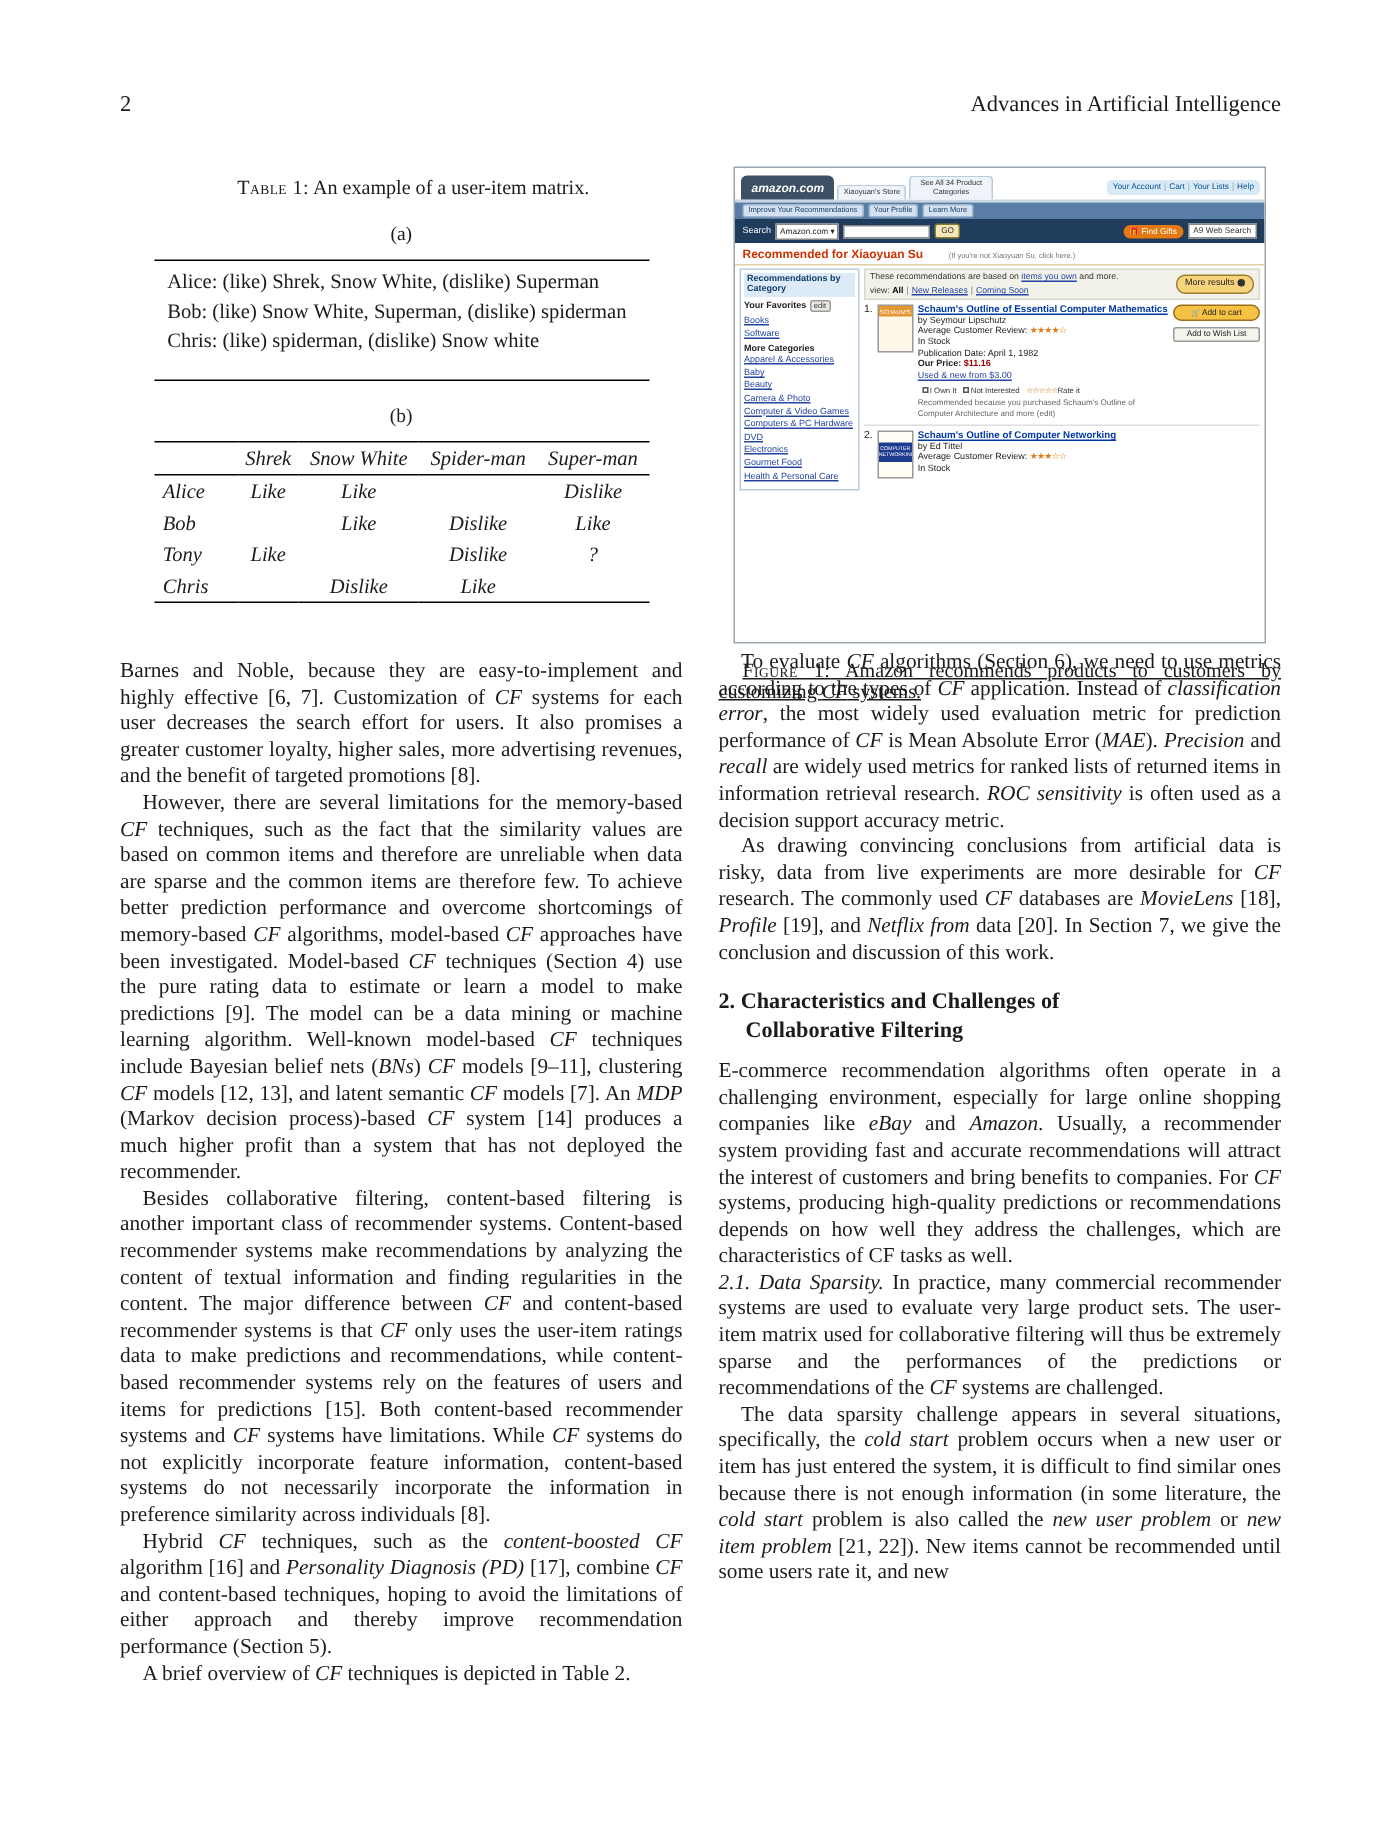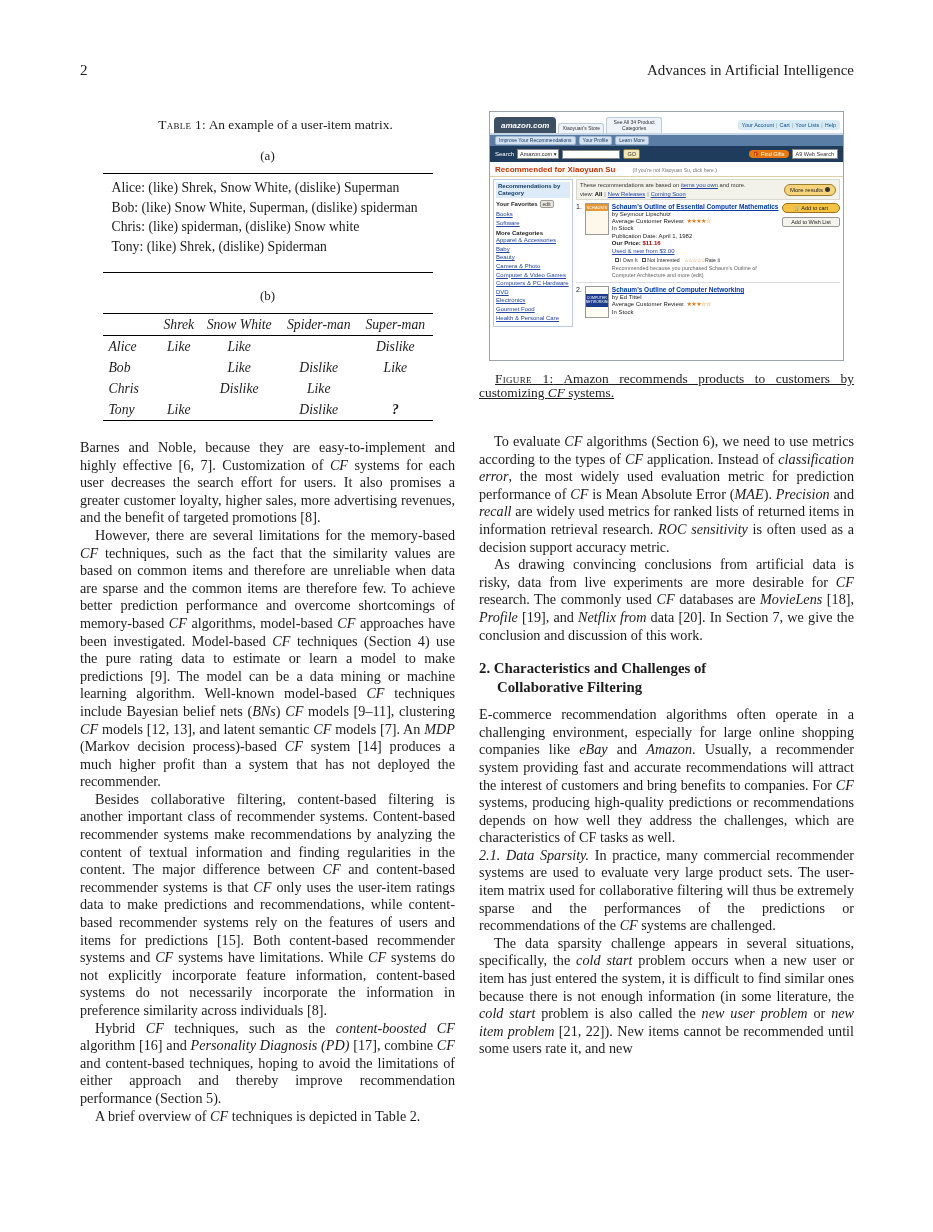--- a/index.html
+++ b/index.html
@@ -42,21 +42,21 @@
     font-size:14.8px; font-weight:bold; line-height:18.5px;
     margin:15px 0 10px; padding-left:18px; text-indent:-18px; max-width:305px;
     text-align:left;
   }
 
   
   .fig-caption { font-size:13.4px; line-height:14px; text-align:justify; margin-top:11px;text-decoration:underline; }
 
   
   .amazon {
-    width:355px; height:250px; margin:0 auto; border:1px solid #9aa4ad; background:#fff;
+    width:355px; height:318px; margin:0 auto; border:1px solid #9aa4ad; background:#fff;
     font-family:"Liberation Sans", sans-serif; overflow:hidden; color:#222;
   }
   .az-top { display:flex; align-items:flex-end; height:23px; background:#fff; border-bottom:2px solid #c6d6e4; }
   .az-logo {
     background:#3d4f63; color:#fff; font-size:8px; font-weight:bold; font-style:italic;
     padding:4px 7px 3px; border-radius:4px 4px 0 0; margin:0 0 0 4px;
   }
   .az-tab {
     background:#eef4fa; border:1px solid #b9cbdc; border-bottom:none; border-radius:3px 3px 0 0;
     font-size:5px; color:#333; padding:2px 3px; margin-left:2px; max-width:56px; line-height:5.5px; text-align:center;
@@ -143,21 +143,20 @@
       <div class="col-top">
         <div class="tbl-caption">
           <span class="smallcaps">Table 1:</span>
           <span>An example of a user-item matrix.</span>
         </div>
         <div class="part-label">(a)</div>
         <div class="tableA">
             <div class="ta-row">Alice: (like) Shrek, Snow White, (dislike) Superman</div>
             <div class="ta-row">Bob: (like) Snow White, Superman, (dislike) spiderman</div>
             <div class="ta-row">Chris: (like) spiderman, (dislike) Snow white</div>
-            <div class="ta-row">Tony: (like) Shrek, (dislike) Spiderman</div>
           </div>
         <div class="part-label">(b)</div>
         <table class="tableB">
           <thead>
             <tr>
               <th class="namecol"></th>
               <th>Shrek</th>
               <th>Snow White</th>
               <th>Spider-man</th>
               <th>Super-man</th>
@@ -172,32 +171,32 @@
               <td>Dislike</td>
             </tr>
             <tr>
               <td class="namecol">Bob</td>
               <td></td>
               <td>Like</td>
               <td>Dislike</td>
               <td>Like</td>
             </tr>
             <tr>
-              <td class="namecol">Chris</td>
-              <td></td>
-              <td>Dislike</td>
-              <td>Like</td>
-              <td></td>
-            </tr>
-            <tr>
               <td class="namecol">Tony</td>
               <td>Like</td>
               <td></td>
               <td>Dislike</td>
               <td>?</td>
+            </tr>
+            <tr>
+              <td class="namecol">Chris</td>
+              <td></td>
+              <td>Dislike</td>
+              <td>Like</td>
+              <td></td>
             </tr>
           </tbody>
         </table>
       </div>
 
       <div class="body-text">
         <p>Barnes and Noble, because they are easy-to-implement and highly effective [6, 7]. Customization of <i>CF</i> systems for each user decreases the search effort for users. It also promises a greater customer loyalty, higher sales, more advertising revenues, and the benefit of targeted promotions [8].</p>
         <p class="ind">However, there are several limitations for the memory-based <i>CF</i> techniques, such as the fact that the similarity values are based on common items and therefore are unreliable when data are sparse and the common items are therefore few. To achieve better prediction performance and overcome shortcomings of memory-based <i>CF</i> algorithms, model-based <i>CF</i> approaches have been investigated. Model-based <i>CF</i> techniques (Section 4) use the pure rating data to estimate or learn a model to make predictions [9]. The model can be a data mining or machine learning algorithm. Well-known model-based <i>CF</i> techniques include Bayesian belief nets (<i>BNs</i>) <i>CF</i> models [9–11], clustering <i>CF</i> models [12, 13], and latent semantic <i>CF</i> models [7]. An <i>MDP</i> (Markov decision process)-based <i>CF</i> system [14] produces a much higher profit than a system that has not deployed the recommender.</p>
         <p class="ind">Besides collaborative filtering, content-based filtering is another important class of recommender systems. Content-based recommender systems make recommendations by analyzing the content of textual information and finding regularities in the content. The major difference between <i>CF</i> and content-based recommender systems is that <i>CF</i> only uses the user-item ratings data to make predictions and recommendations, while content-based recommender systems rely on the features of users and items for predictions [15]. Both content-based recommender systems and <i>CF</i> systems have limitations. While <i>CF</i> systems do not explicitly incorporate feature information, content-based systems do not necessarily incorporate the information in preference similarity across individuals [8].</p>
         <p class="ind">Hybrid <i>CF</i> techniques, such as the <i>content-boosted CF</i> algorithm [16] and <i>Personality Diagnosis (PD)</i> [17], combine <i>CF</i> and content-based techniques, hoping to avoid the limitations of either approach and thereby improve recommendation performance (Section 5).</p>

